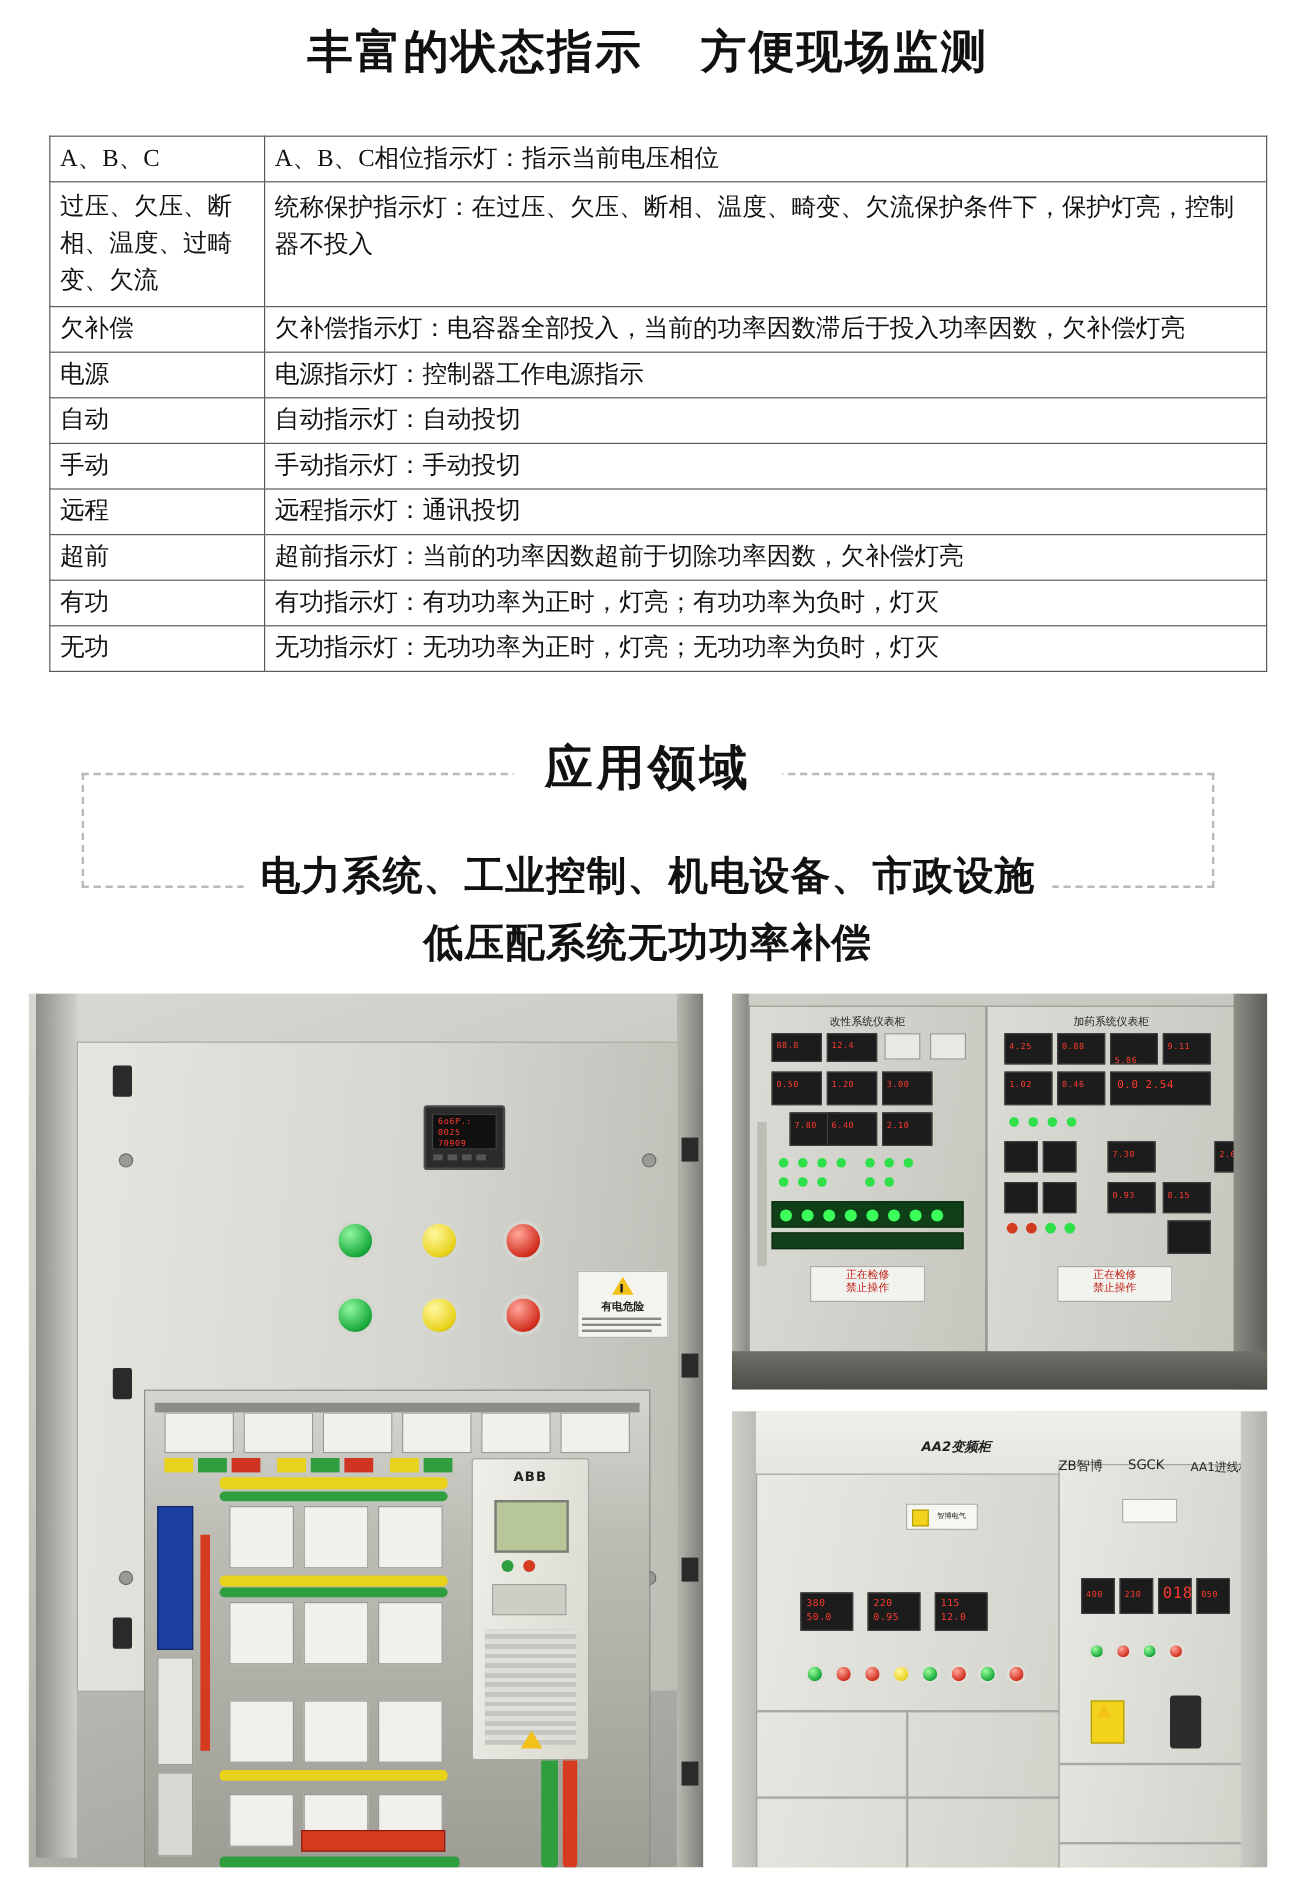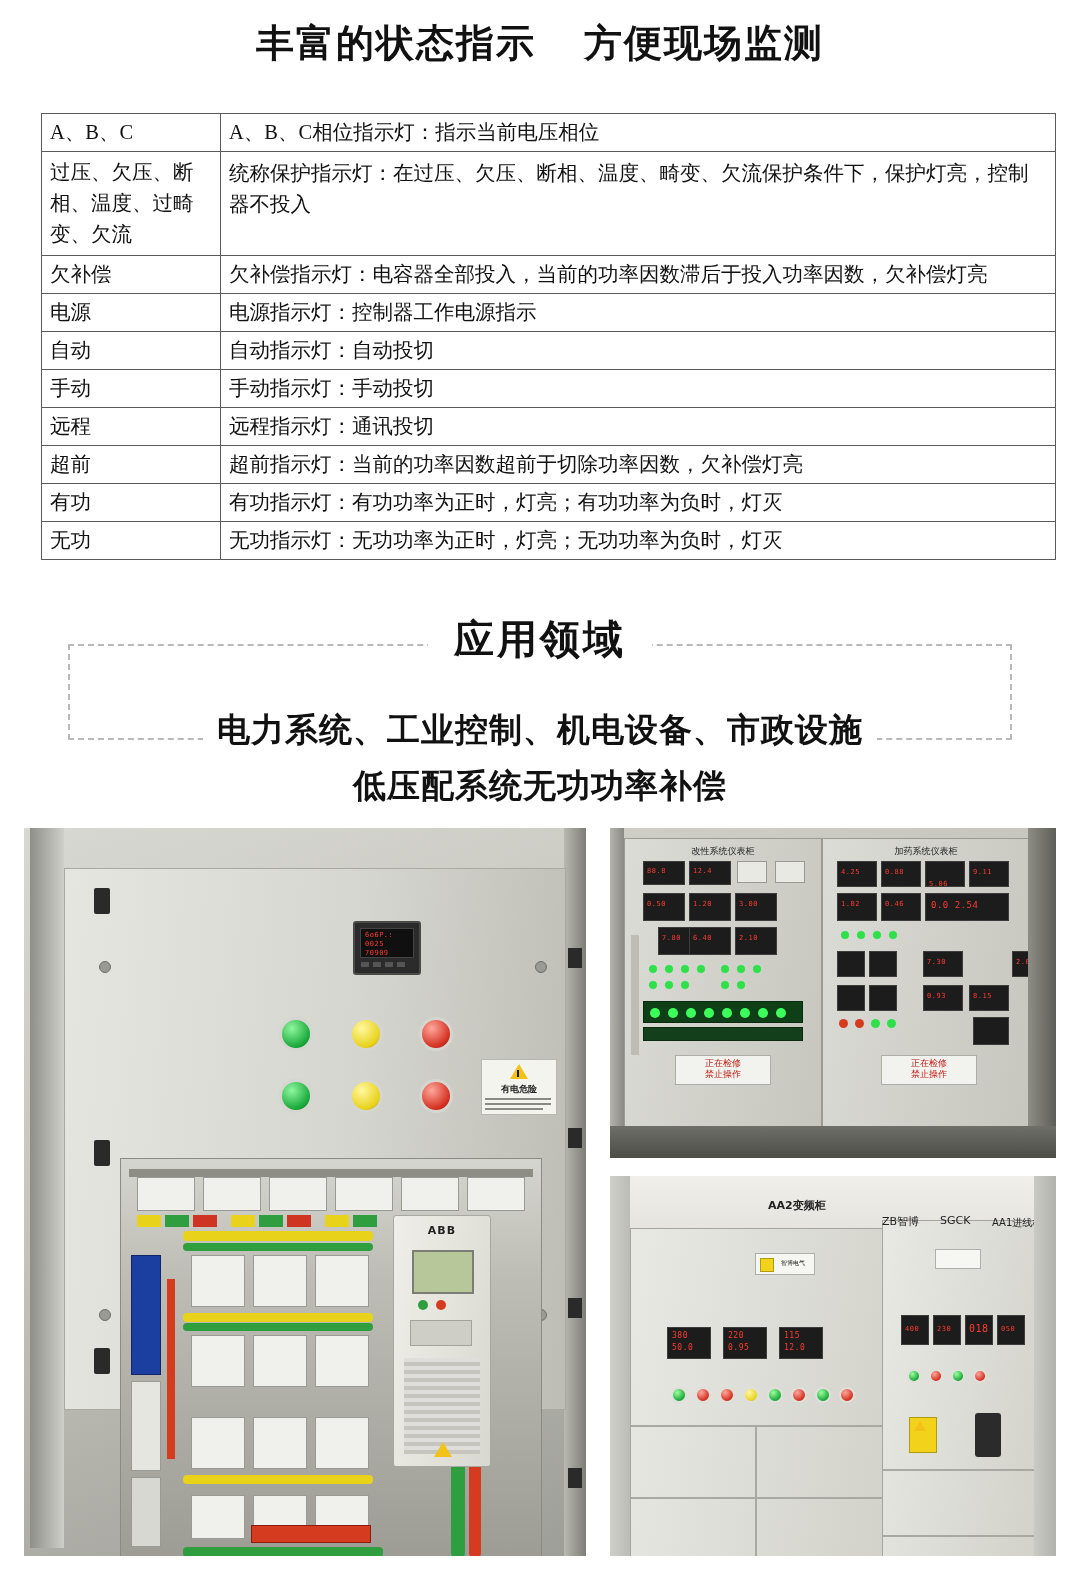--- a/index.html
+++ b/index.html
@@ -626,40 +626,40 @@
     <div class="br-cab" style="left:272px;top:44px;width:152px;height:336px;">
       <div class="pbox" style="left:52px;top:28px;width:46px;height:20px;background:#f6f6f2;border:1px solid #b0b0aa;"></div>
 
       <div class="panel-dark" style="left:18px;top:94px;width:26px;height:28px;">
         <div class="segtxt" style="left:3px;top:9px;font-size:7px;">400</div>
       </div>
       <div class="panel-dark" style="left:50px;top:94px;width:26px;height:28px;">
         <div class="segtxt" style="left:3px;top:9px;font-size:7px;">230</div>
       </div>
       <div class="panel-dark" style="left:82px;top:94px;width:26px;height:28px;">
-        <div class="segtxt" style="left:3px;top:9px;font-size:10px;">018</div>
+        <div class="segtxt" style="left:3px;top:9px;font-size:13px;">018</div>
       </div>
       <div class="panel-dark" style="left:114px;top:94px;width:26px;height:28px;">
         <div class="segtxt" style="left:3px;top:9px;font-size:7px;">050</div>
       </div>
 
       <div class="lamp" style="left:24px;top:148px;width:14px;height:14px;background:radial-gradient(circle at 35% 30%,#9cff9c,#18a83a 70%,#0c6b25);border:2px solid #e0e0da;"></div>
       <div class="lamp" style="left:46px;top:148px;width:14px;height:14px;background:radial-gradient(circle at 35% 30%,#ffa79a,#d32f1f 70%,#8c1a0e);border:2px solid #e0e0da;"></div>
       <div class="lamp" style="left:68px;top:148px;width:14px;height:14px;background:radial-gradient(circle at 35% 30%,#9cff9c,#18a83a 70%,#0c6b25);border:2px solid #e0e0da;"></div>
       <div class="lamp" style="left:90px;top:148px;width:14px;height:14px;background:radial-gradient(circle at 35% 30%,#ffa79a,#d32f1f 70%,#8c1a0e);border:2px solid #e0e0da;"></div>
 
       <div class="yellow-tag" style="left:26px;top:196px;width:26px;height:34px;">
         <div class="warn-tri" style="left:4px;top:3px;border-left-width:6px;border-right-width:6px;border-bottom-width:10px;"></div>
       </div>
       <div class="knob" style="left:92px;top:192px;width:26px;height:44px;"></div>
       <div class="pbox" style="left:0;top:248px;width:152px;height:2px;background:#a9a9a3;"></div>
       <div class="pbox" style="left:0;top:314px;width:152px;height:2px;background:#a9a9a3;"></div>
     </div>
 
-    <div class="br-top-label" style="left:158px;top:22px;font-weight:bold;">AA2变频柜</div>
+    <div class="br-top-label" style="left:158px;top:22px;font-weight:bold;font-style:italic;">AA2变频柜</div>
     <div class="br-top-label" style="left:272px;top:38px;">ZB智博</div>
     <div class="br-top-label" style="left:330px;top:38px;">SGCK</div>
     <div class="br-top-label" style="left:382px;top:40px;font-size:10px;">AA1进线柜</div>
 
     <div class="pbox" style="left:0;top:0;width:20px;height:380px;background:linear-gradient(90deg,#cfcfca,#bcbcb6);"></div>
     <div class="pbox" style="left:424px;top:0;width:22px;height:380px;background:linear-gradient(90deg,#cacac4,#b2b2ac);"></div>
   </div>
 </div>
 
 </body></html>

